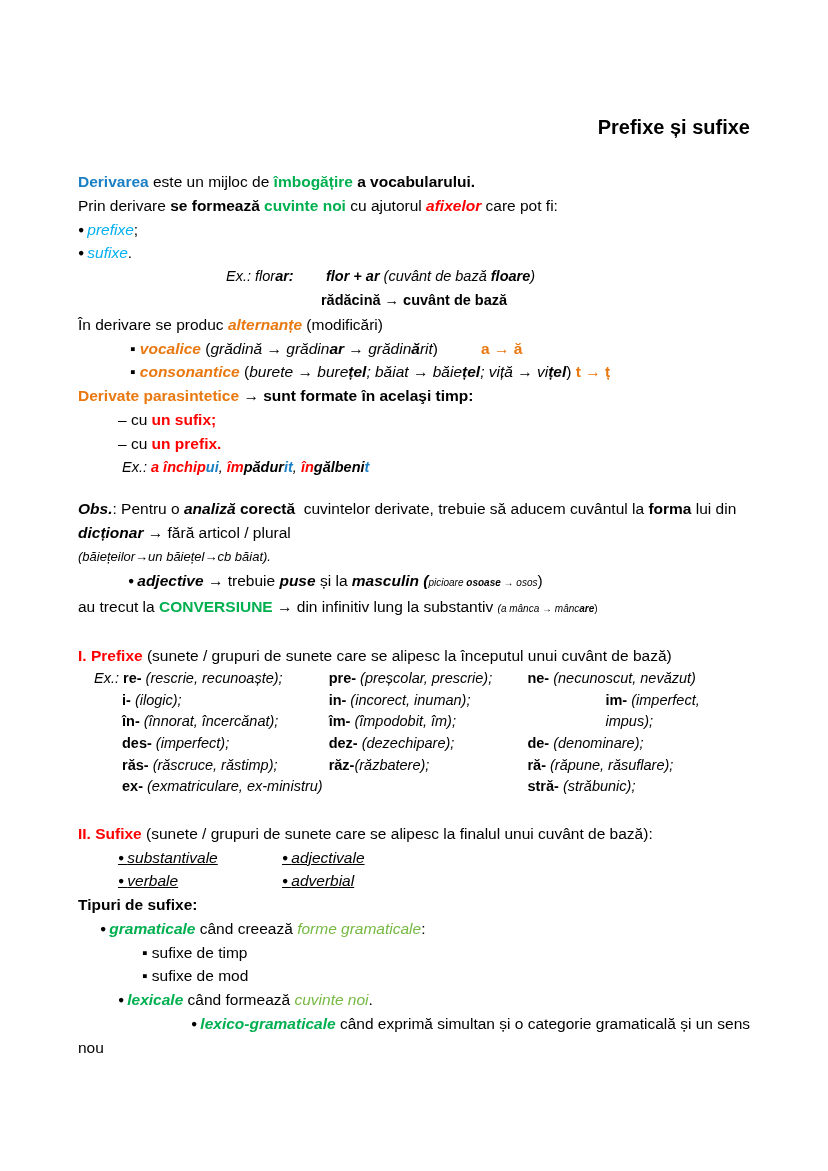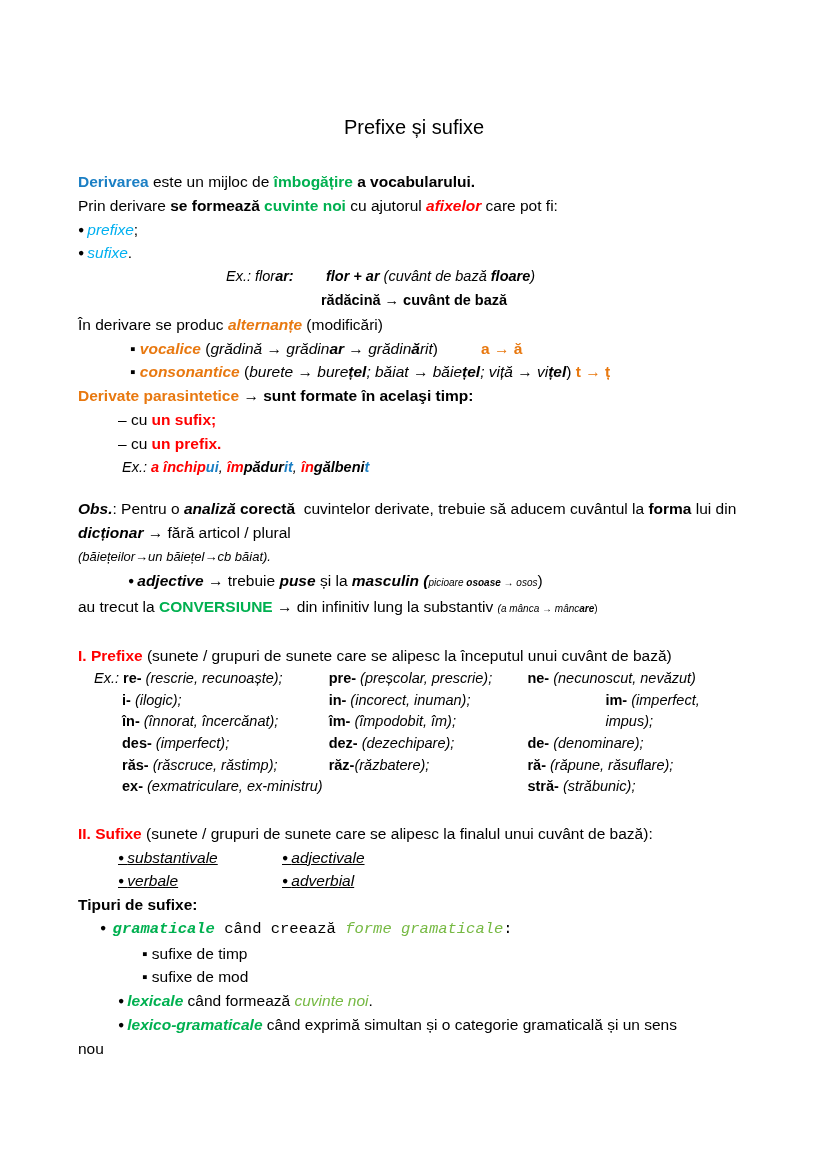--- a/index.html
+++ b/index.html
@@ -1,20 +1,20 @@
 <!DOCTYPE html>
 <html style="--blue: #1B7FC4; --lblue: #00B0F0; --green: #00B050; --lgreen: #76B943; --orange: #E8780F; --red: #FF0000;"><head>
 <meta charset="utf-8">
 <style>
   * { margin:0; padding:0; box-sizing:border-box; }
   html,body { background:#ffffff; }
   body { font-family:"Liberation Sans","DejaVu Sans",sans-serif; color:#000; }
   .page { width:828px; min-height:1171px; margin:0 auto; background:#fff; padding:114px 78px 60px 78px; }
   .line { font-size:15.5px; line-height:23.8px; white-space:pre-wrap; color:#000; }
-  .title-line { font-size:20px; font-weight:400; text-align:center; line-height:26px; }
+  .title-line { font-size:20px; font-weight:700; text-align:right; line-height:26px; }
   .center { text-align:center; }
   .s14 { font-size:14.5px; }
   .s13 { font-size:13px; }
   .seg { }
   .s-b { font-weight:700; }
   .s-i { font-style:italic; }
   .s-sm { font-size:10px; }
   .s-bu { font-size:10.5px; vertical-align:2px; }
   .s-blue { color:var(--blue); }
   .s-lblue { color:var(--lblue); }
@@ -82,19 +82,19 @@
       <div class="col" style="width: 164px;">
         <div class="line"><span class="seg s-bu">● </span><span class="seg s-i">substantivale</span></div>
         <div class="line"><span class="seg s-bu">● </span><span class="seg s-i">verbale</span></div>
       </div>
       <div class="col">
         <div class="line"><span class="seg s-bu">● </span><span class="seg s-i">adjectivale</span></div>
         <div class="line"><span class="seg s-bu">● </span><span class="seg s-i">adverbial</span></div>
       </div>
     </div>
     <div class="line"><span class="seg s-b">Tipuri de sufixe:</span></div>
-    <div class="line" style="padding-left: 22px; font-family: Liberation Mono, monospace;"><span class="seg s-bu">● </span><span class="seg s-b s-i s-green">gramaticale</span><span class="seg"> când creează </span><span class="seg s-i s-lgreen">forme gramaticale</span><span class="seg">:</span></div>
+    <div class="line" style="padding-left: 22px;"><span class="seg s-bu">● </span><span class="seg s-b s-i s-green">gramaticale</span><span class="seg"> când creează </span><span class="seg s-i s-lgreen">forme gramaticale</span><span class="seg">:</span></div>
     <div class="line" style="padding-left: 64px;"><span class="seg">▪ </span><span class="seg">sufixe de timp</span></div>
     <div class="line" style="padding-left: 64px;"><span class="seg">▪ </span><span class="seg">sufixe de mod</span></div>
     <div class="line" style="padding-left: 40px;"><span class="seg s-bu">● </span><span class="seg s-b s-i s-green">lexicale</span><span class="seg"> când formează </span><span class="seg s-i s-lgreen">cuvinte noi</span><span class="seg">.</span></div>
-    <div class="line" style="padding-left: 40px;"><span class="seg s-bu">● </span><span class="seg s-b s-i s-green">lexico-gramaticale</span><span class="seg"> când exprimă simultan și o categorie gramaticală și un sens</span></div>
+    <div class="line" style="padding-left: 40px; text-align: right;"><span class="seg s-bu">● </span><span class="seg s-b s-i s-green">lexico-gramaticale</span><span class="seg"> când exprimă simultan și o categorie gramaticală și un sens</span></div>
     <div class="line"><span class="seg">nou</span></div>
   </div>
 
 </body></html>

